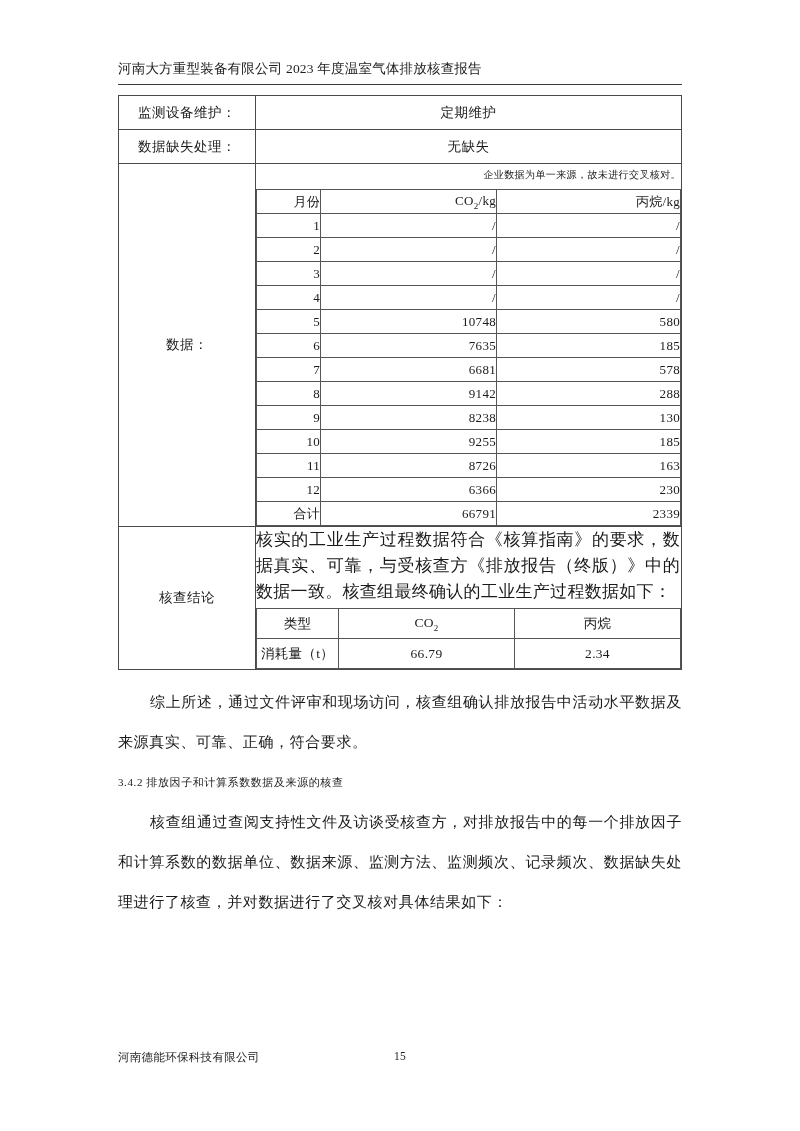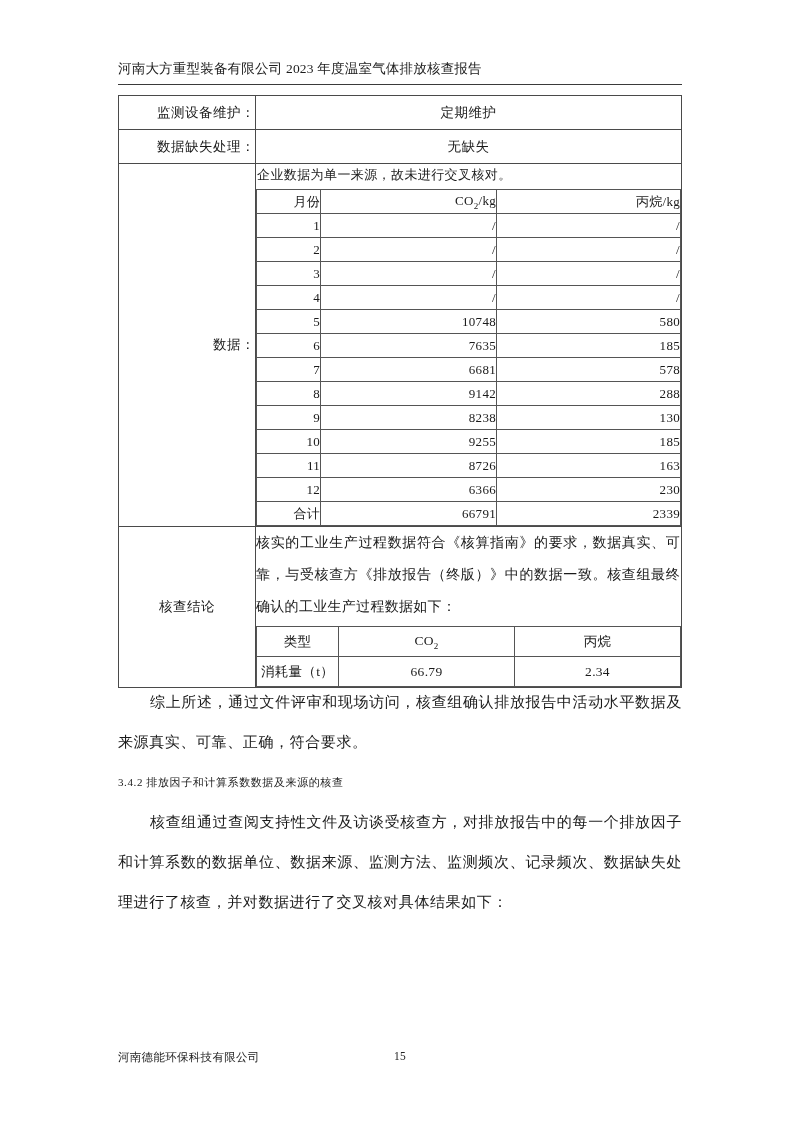--- a/index.html
+++ b/index.html
@@ -50,41 +50,42 @@
     table-layout: fixed;
   }
   .outer-table td {
     border: 1px solid #4a4a4a;
     padding: 0;
     vertical-align: middle;
     font-size: 13.5px;
   }
   .label-col {
     width: 137px;
-    text-align: right;
+    text-align: center;
     letter-spacing: 0.5px;
   }
   .val-cell {
     text-align: center;
     height: 33px;
     letter-spacing: 0.5px;
   }
   .row-simple td { height: 33px; }
 
   
   .data-cell {
     padding: 6px 7px 7px 7px;
     vertical-align: top;
     text-align: left;
   }
   .intro-line {
-    font-size: 13px;
+    font-size: 10px;
     line-height: 20px;
     margin: 1px 0 4px 1px;
     letter-spacing: 0.4px;
+    text-align: right;
   }
 
   .inner-table {
     width: 100%;
     border-collapse: collapse;
     table-layout: fixed;
   }
   .inner-table td, .inner-table th {
     border: 1px solid #555;
     font-size: 13px;
@@ -100,22 +101,22 @@
 
   .sub-2 { font-size: 9px; vertical-align: sub; }
 
   
   .concl-cell {
     padding: 6px 7px 8px 7px;
     vertical-align: top;
     text-align: left;
   }
   .concl-para {
-    font-size: 14px;
-    line-height: 32px;
+    font-size: 17px;
+    line-height: 26px;
     letter-spacing: 0.3px;
     text-align: justify;
     margin: 0 1px 2px 0;
   }
   .concl-table {
     width: 100%;
     border-collapse: collapse;
     table-layout: fixed;
     margin-top: 3px;
     border-radius: 20px;

